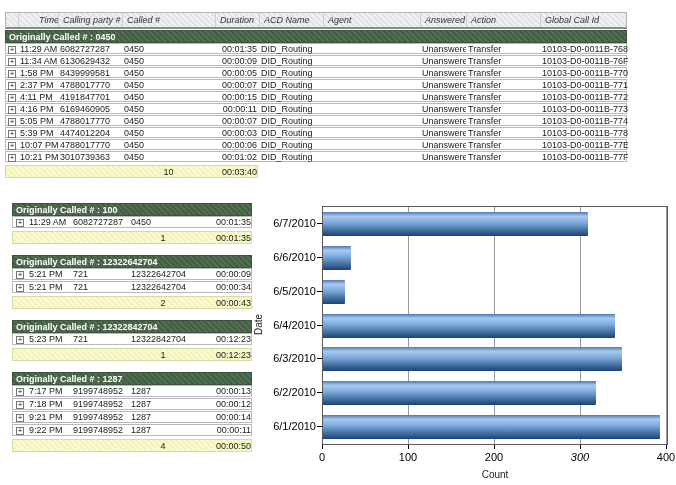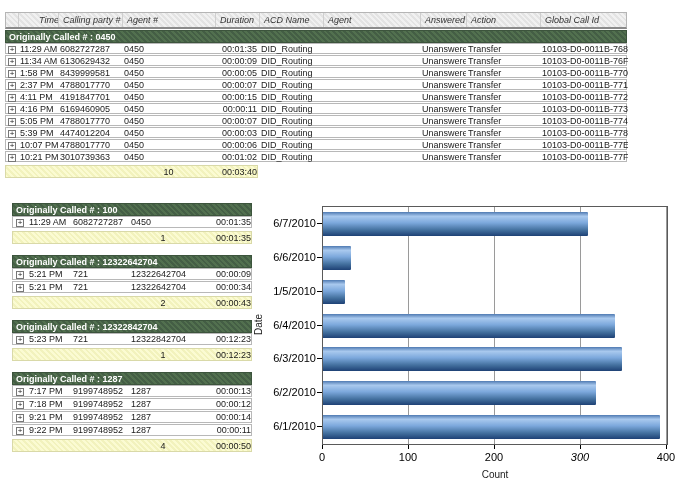--- a/index.html
+++ b/index.html
@@ -76,21 +76,21 @@
 </head>
 <body>
 
 <div id="page">
 
   <div id="main-table">
     <div class="hdr-row">
         <span class="tcell al-c" style="width: 12px; flex: 0 0 auto;"></span>
         <span class="hdr-cell" style="width: 40px; flex: 0 0 auto; padding-left: 20px;">Time</span>
         <span class="hdr-cell" style="width: 64px; flex: 0 0 auto;">Calling party #</span>
-        <span class="hdr-cell" style="width: 93px; flex: 0 0 auto;">Agent #</span>
+        <span class="hdr-cell" style="width: 93px; flex: 0 0 auto;">Called #</span>
         <span class="hdr-cell" style="width: 44px; flex: 0 0 auto;">Duration</span>
         <span class="hdr-cell" style="width: 64px; flex: 0 0 auto;">ACD Name</span>
         <span class="hdr-cell" style="width: 97px; flex: 0 0 auto;">Agent</span>
         <span class="hdr-cell" style="width: 46px; flex: 0 0 auto;">Answered</span>
         <span class="hdr-cell" style="width: 74px; flex: 0 0 auto;">Action</span>
         <span class="hdr-cell" style="width: 88px; flex: 0 0 auto;">Global Call Id</span>
       </div>
     <div class="green-band">
       <span>Originally Called # : 0450</span>
     </div>
@@ -337,21 +337,21 @@
       <div class="xtick" style="left: 244px; top: 250px;"></div>
       <div class="xlab" style="left: 224px;">200</div>
       <div class="xtick" style="left: 330px; top: 250px;"></div>
       <div class="xlab" style="left: 310px; font-style: italic;">300</div>
       <div class="xtick" style="left: 416px; top: 250px;"></div>
       <div class="xlab" style="left: 396px;">400</div>
       <div class="ylab" style="top: 21.9286px;">6/7/2010</div>
       <div class="ytick" style="top: 27.9286px;"></div>
       <div class="ylab" style="top: 55.7857px;">6/6/2010</div>
       <div class="ytick" style="top: 61.7857px;"></div>
-      <div class="ylab" style="top: 89.6429px;">1/5/2010</div>
+      <div class="ylab" style="top: 89.6429px;">6/5/2010</div>
       <div class="ytick" style="top: 95.6429px;"></div>
       <div class="ylab" style="top: 123.5px;">6/4/2010</div>
       <div class="ytick" style="top: 129.5px;"></div>
       <div class="ylab" style="top: 157.357px;">6/3/2010</div>
       <div class="ytick" style="top: 163.357px;"></div>
       <div class="ylab" style="top: 191.214px;">6/2/2010</div>
       <div class="ytick" style="top: 197.214px;"></div>
       <div class="ylab" style="top: 225.071px;">6/1/2010</div>
       <div class="ytick" style="top: 231.071px;"></div>
     </div>

